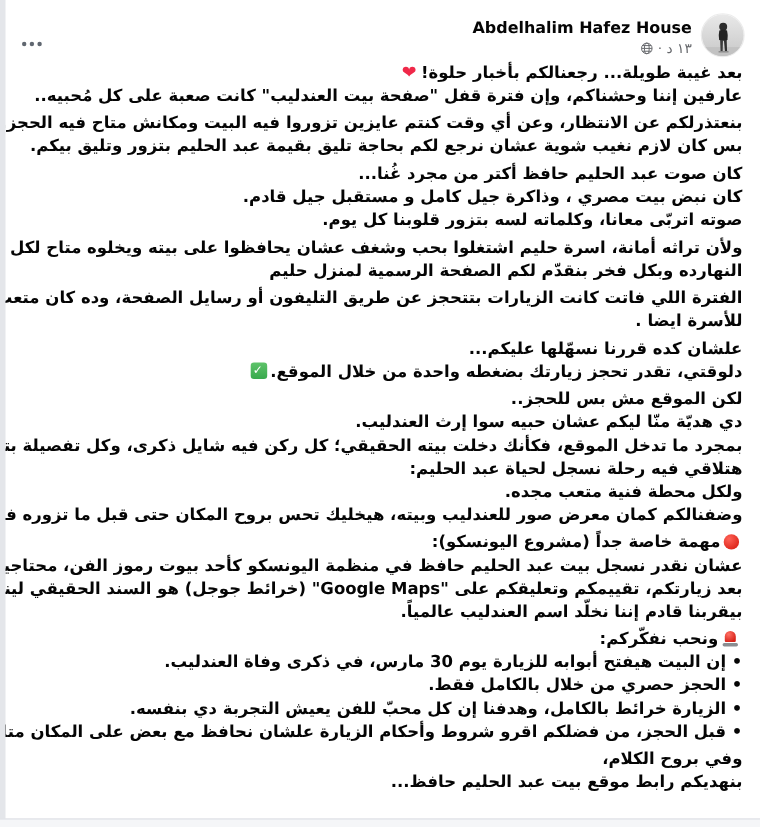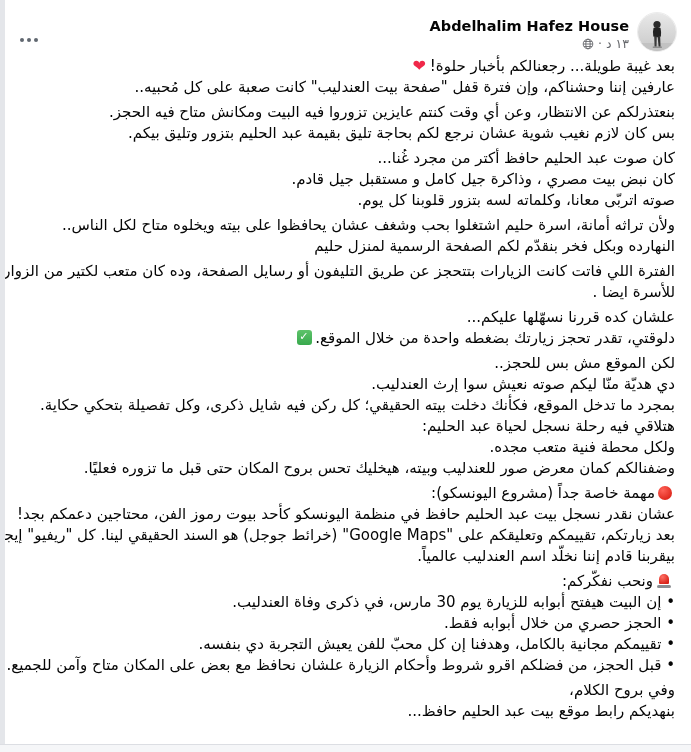--- a/index.html
+++ b/index.html
@@ -61,20 +61,21 @@
     direction: rtl;
     padding: 2px 16px 0 6px;
     font-size: 15px;
     overflow: hidden;
   }
   .paragraph { margin: 0 0 4px 0; }
   .line {
     line-height: 21px;
     white-space: nowrap;
     text-align: right;
+    font-weight: bold;
   }
   
   .em { display: inline-block; vertical-align: -2px; margin: 0 3px; }
   .em-red-heart { vertical-align: 0; margin: 0 4px; }
   .em-red-heart::before {
     content: "\2764";
     color: #f02849; font-size: 16px; line-height: 16px;
   }
   .em-check-mark {
     width: 15px; height: 15px; border-radius: 3px;
@@ -177,37 +178,37 @@
     <div class="paragraph">
       <div class="line"><span>الفترة اللي فاتت كانت الزيارات بتتحجز عن طريق التليفون أو رسايل الصفحة، وده كان متعب لكتير من الزوار و</span></div>
       <div class="line"><span>للأسرة ايضا .</span></div>
     </div>
     <div class="paragraph">
       <div class="line"><span>علشان كده قررنا نسهّلها عليكم...</span></div>
       <div class="line"><span>دلوقتي، تقدر تحجز زيارتك بضغطه واحدة من خلال الموقع.</span><span class="em em-check-mark"></span></div>
     </div>
     <div class="paragraph">
       <div class="line"><span>لكن الموقع مش بس للحجز..</span></div>
-      <div class="line"><span>دي هديّة منّا ليكم صوته نعيش سوا إرث العندليب.</span></div>
+      <div class="line"><span>دي هديّة منّا ليكم عشان حبيه سوا إرث العندليب.</span></div>
       <div class="line"><span>بمجرد ما تدخل الموقع، فكأنك دخلت بيته الحقيقي؛ كل ركن فيه شايل ذكرى، وكل تفصيلة بتحكي حكاية.</span></div>
       <div class="line"><span>هتلاقي فيه رحلة نسجل لحياة عبد الحليم:</span></div>
       <div class="line"><span>ولكل محطة فنية متعب مجده.</span></div>
       <div class="line"><span>وضفنالكم كمان معرض صور للعندليب وبيته، هيخليك تحس بروح المكان حتى قبل ما تزوره فعليًا.</span></div>
     </div>
     <div class="paragraph">
       <div class="line"><span class="em em-red-circle"></span><span>مهمة خاصة جداً (مشروع اليونسكو):</span></div>
       <div class="line"><span>عشان نقدر نسجل بيت عبد الحليم حافظ في منظمة اليونسكو كأحد بيوت رموز الفن، محتاجين دعمكم بجد!</span></div>
       <div class="line"><span>بعد زيارتكم، تقييمكم وتعليقكم على "Google Maps" (خرائط جوجل) هو السند الحقيقي لينا. كل "ريفيو" إيجابي</span></div>
       <div class="line"><span>بيقربنا قادم إننا نخلّد اسم العندليب عالمياً.</span></div>
     </div>
     <div class="paragraph">
       <div class="line"><span class="em em-siren"></span><span>ونحب نفكّركم:</span></div>
       <div class="line"><span>• إن البيت هيفتح أبوابه للزيارة يوم 30 مارس، في ذكرى وفاة العندليب.</span></div>
-      <div class="line"><span>• الحجز حصري من خلال أبوابه فقط.</span></div>
-      <div class="line"><span>• تقييمكم مجانية بالكامل، وهدفنا إن كل محبّ للفن يعيش التجربة دي بنفسه.</span></div>
+      <div class="line"><span>• الحجز حصري من خلال بالكامل فقط.</span></div>
+      <div class="line"><span>• الزيارة خرائط بالكامل، وهدفنا إن كل محبّ للفن يعيش التجربة دي بنفسه.</span></div>
       <div class="line"><span>• قبل الحجز، من فضلكم اقرو شروط وأحكام الزيارة علشان نحافظ مع بعض على المكان متاح وآمن للجميع.</span></div>
     </div>
     <div class="paragraph">
       <div class="line"><span>وفي بروح الكلام،</span></div>
       <div class="line"><span>بنهديكم رابط موقع بيت عبد الحليم حافظ...</span></div>
     </div>
   </div>
 
 <div class="bottom-bar"></div>
 

